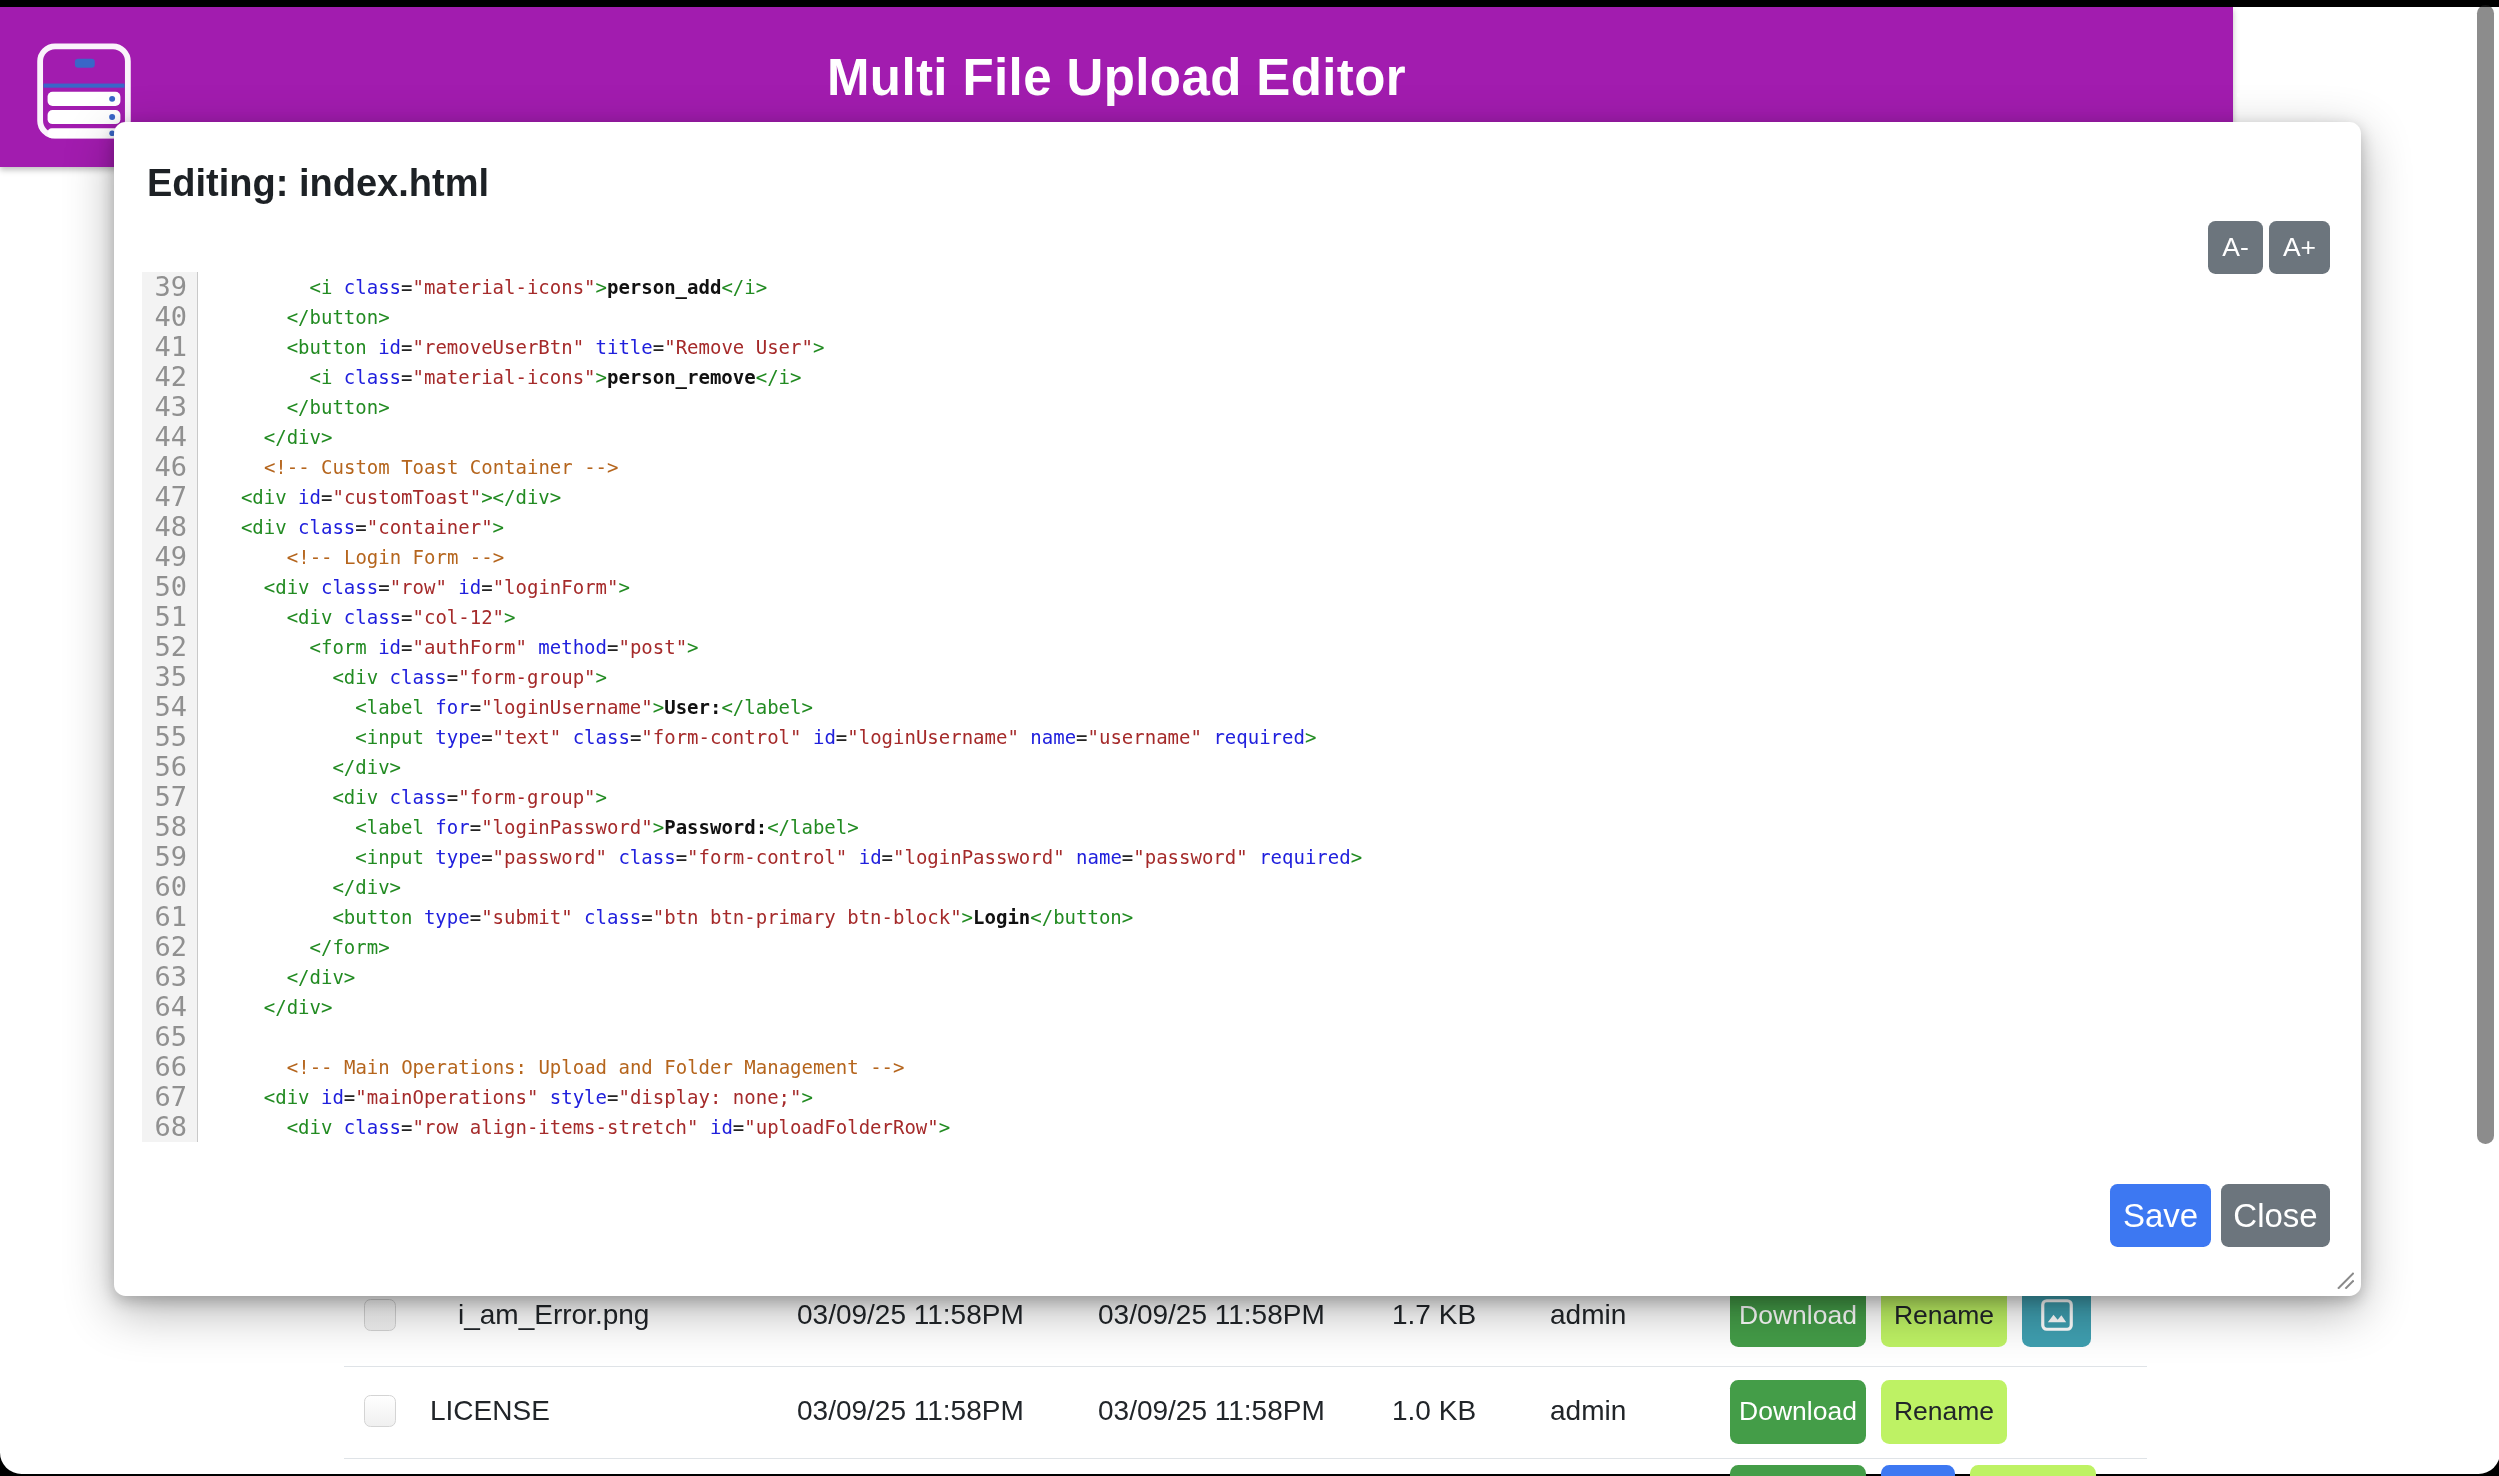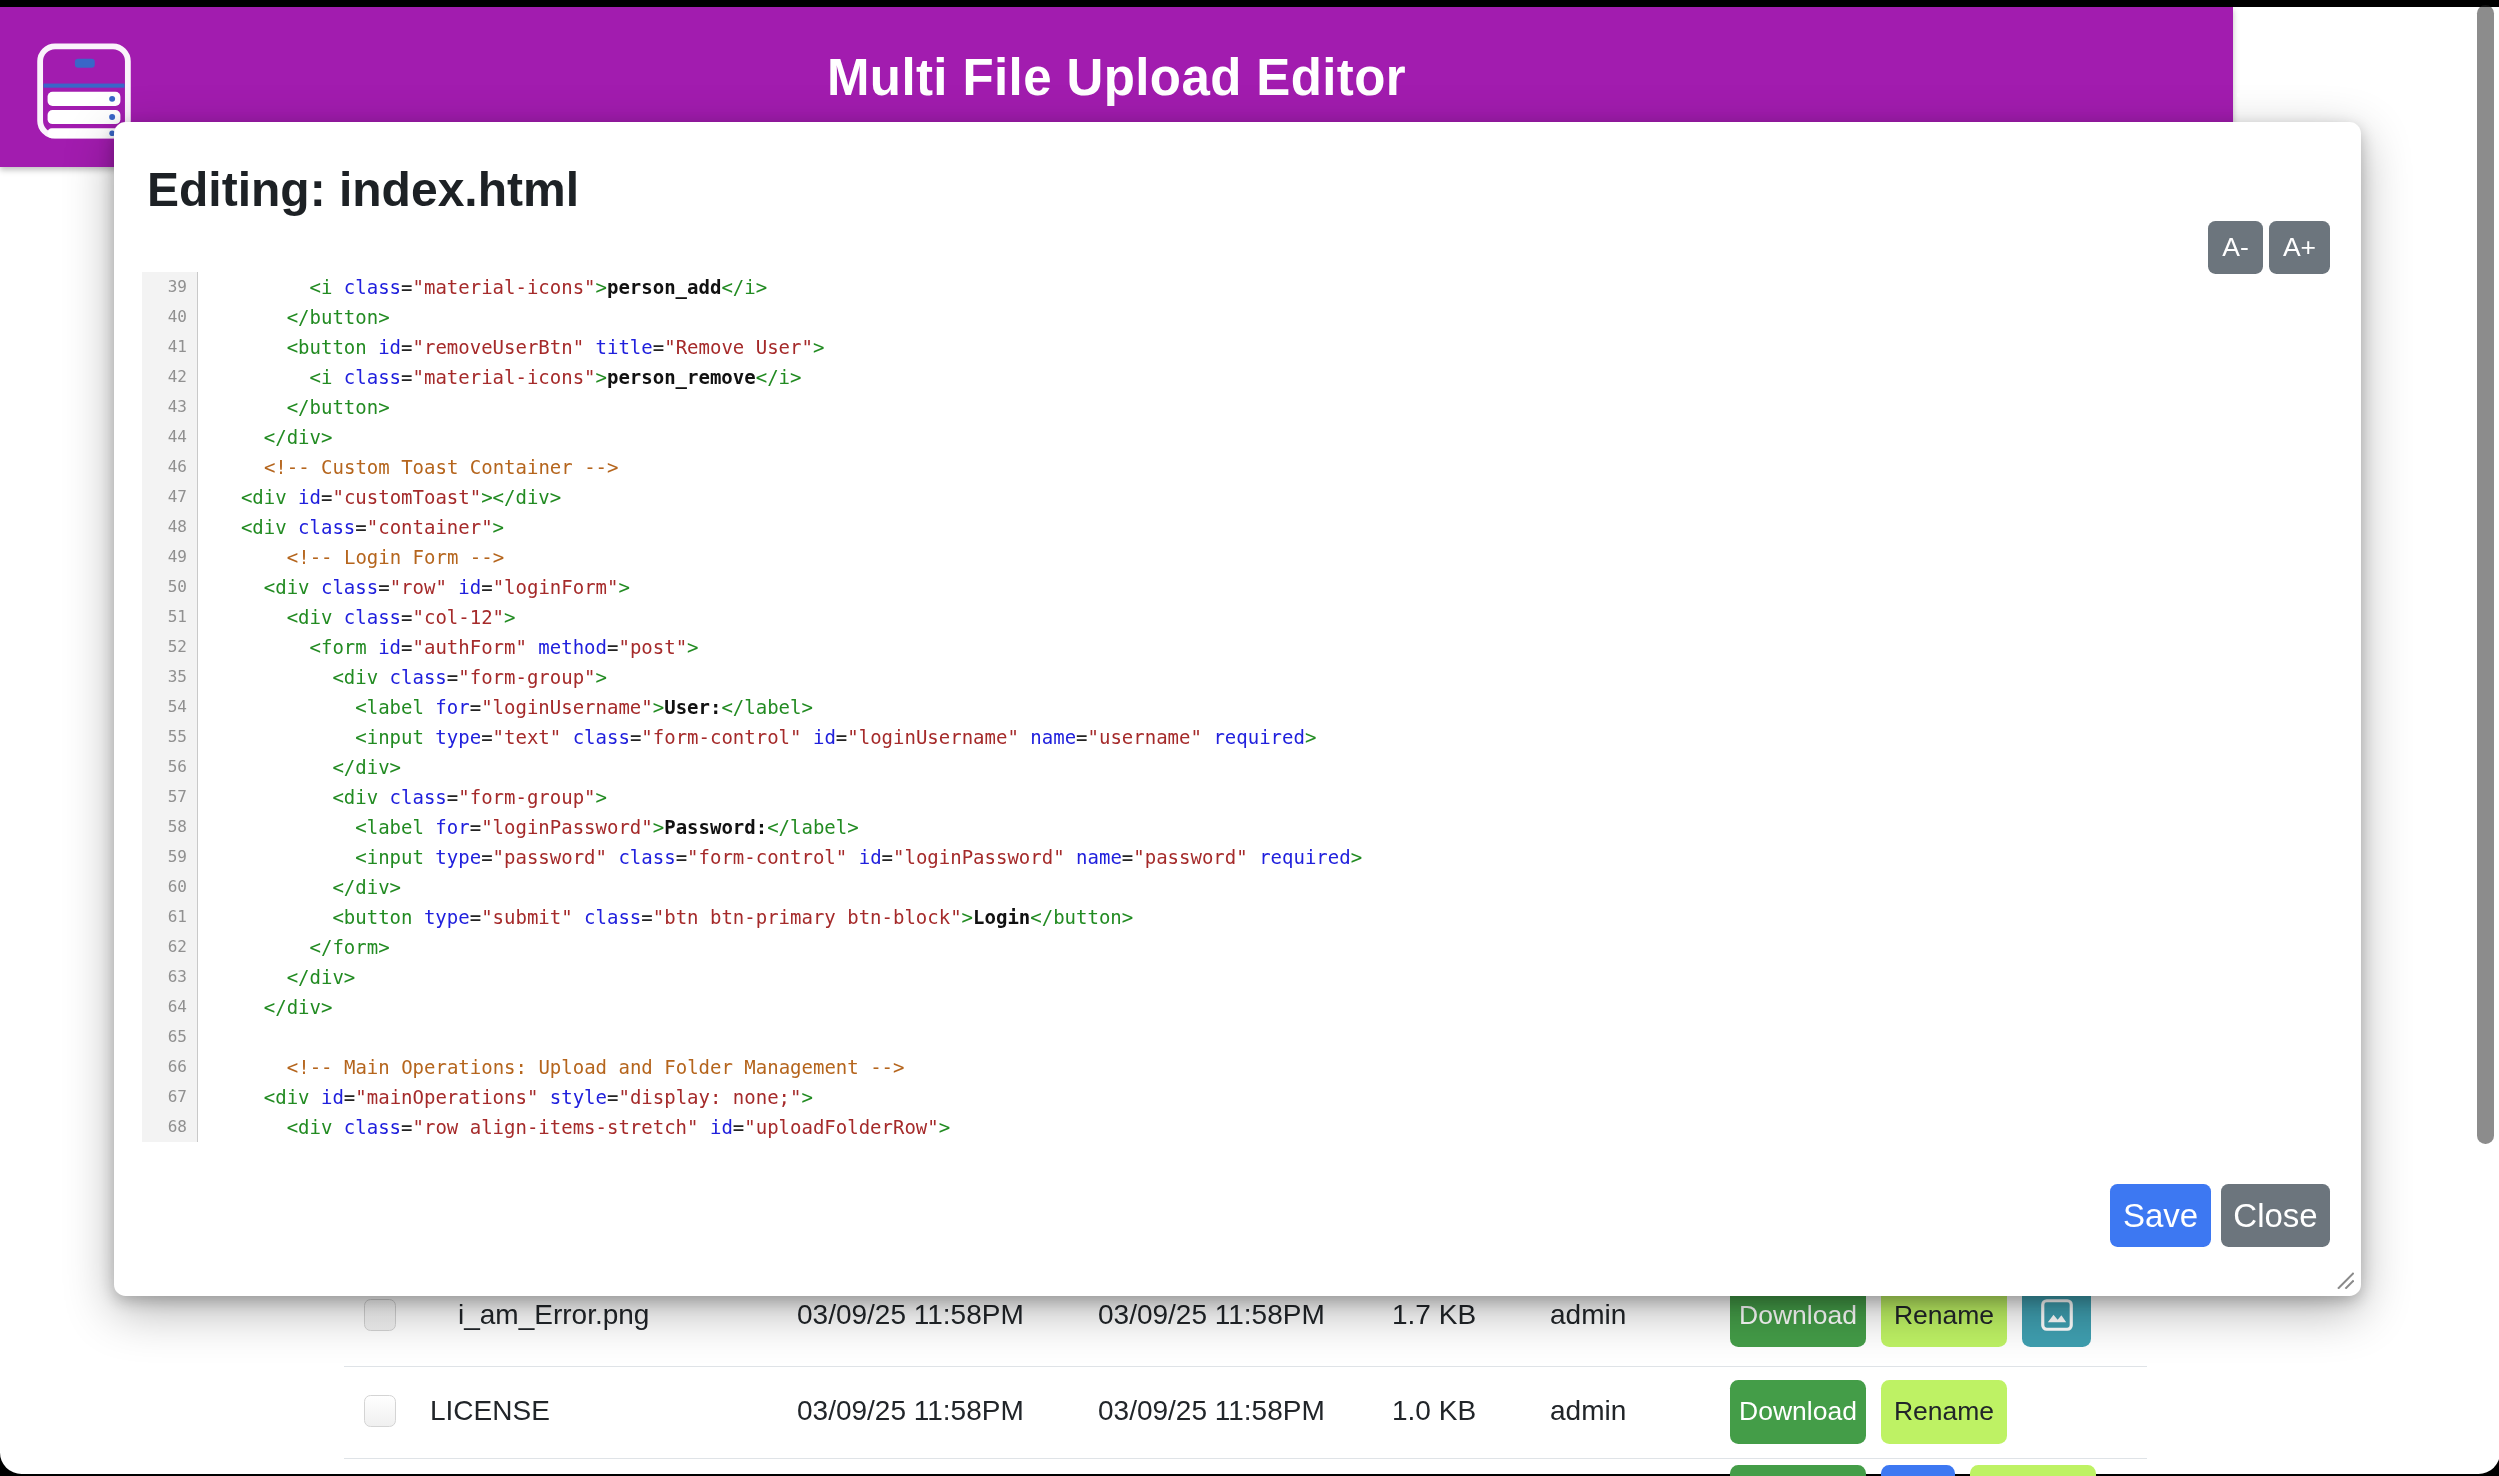--- a/index.html
+++ b/index.html
@@ -36,32 +36,32 @@
         justify-content:center;cursor:pointer;}
   .act-download{width:136px;background:#449d48;}
   .act-rename{width:126px;background:#bef264;color:#212529;}
   .act-edit{width:74px;background:#3d78f2;}
   .act-preview{width:69px;background:#3f9fb0;}
 
   
   .modal{position:absolute;left:114px;top:122px;width:2247px;height:1174px;background:#fff;
          border-radius:11.6px;box-shadow:0 15px 50px rgba(0,0,0,.30),0 5px 15px rgba(0,0,0,.22);
          z-index:10;}
-  .modal-title{position:absolute;left:33px;top:40px;font-size:48px;font-weight:bold;color:#1d2125;}
+  .modal-title{position:absolute;left:33px;top:40px;font-size:38px;font-weight:bold;color:#1d2125;}
   .fontbtn{position:absolute;top:99px;height:53px;border:none;border-radius:7.4px;background:#6c757d;
            color:#fff;font-size:26.5px;font-family:"Liberation Sans",sans-serif;cursor:pointer;}
   .fontbtn.minus{left:2094px;width:55px;}
   .fontbtn.plus{left:2155px;width:61px;}
 
   
   .editor{position:absolute;left:28px;top:150px;width:2191px;height:895px;overflow:hidden;}
   .cl{display:flex;height:30px;line-height:30px;}
   .ln{flex:0 0 56px;background:#f3f3f3;border-right:1.7px solid #c9c9c9;color:#909090;
       text-align:right;padding-right:10px;box-sizing:border-box;
-      font-family:"DejaVu Sans Mono",monospace;font-size:16px;}
+      font-family:"DejaVu Sans Mono",monospace;font-size:27px;}
   .ct{white-space:pre;padding-left:20px;font-family:"DejaVu Sans Mono",monospace;font-size:19px;
       color:#1a1a1a;}
   .tk-t{color:#228B22;}
   .tk-a{color:#2020dd;}
   .tk-v{color:#a52a2a;}
   .tk-c{color:#b5651d;margin-left:23px;}
   .tk-x{color:#111;font-weight:600;}
   .tk-p{color:#222;}
 
   .mbtn{position:absolute;top:1062px;height:63px;border:none;border-radius:7.4px;color:#fff;

